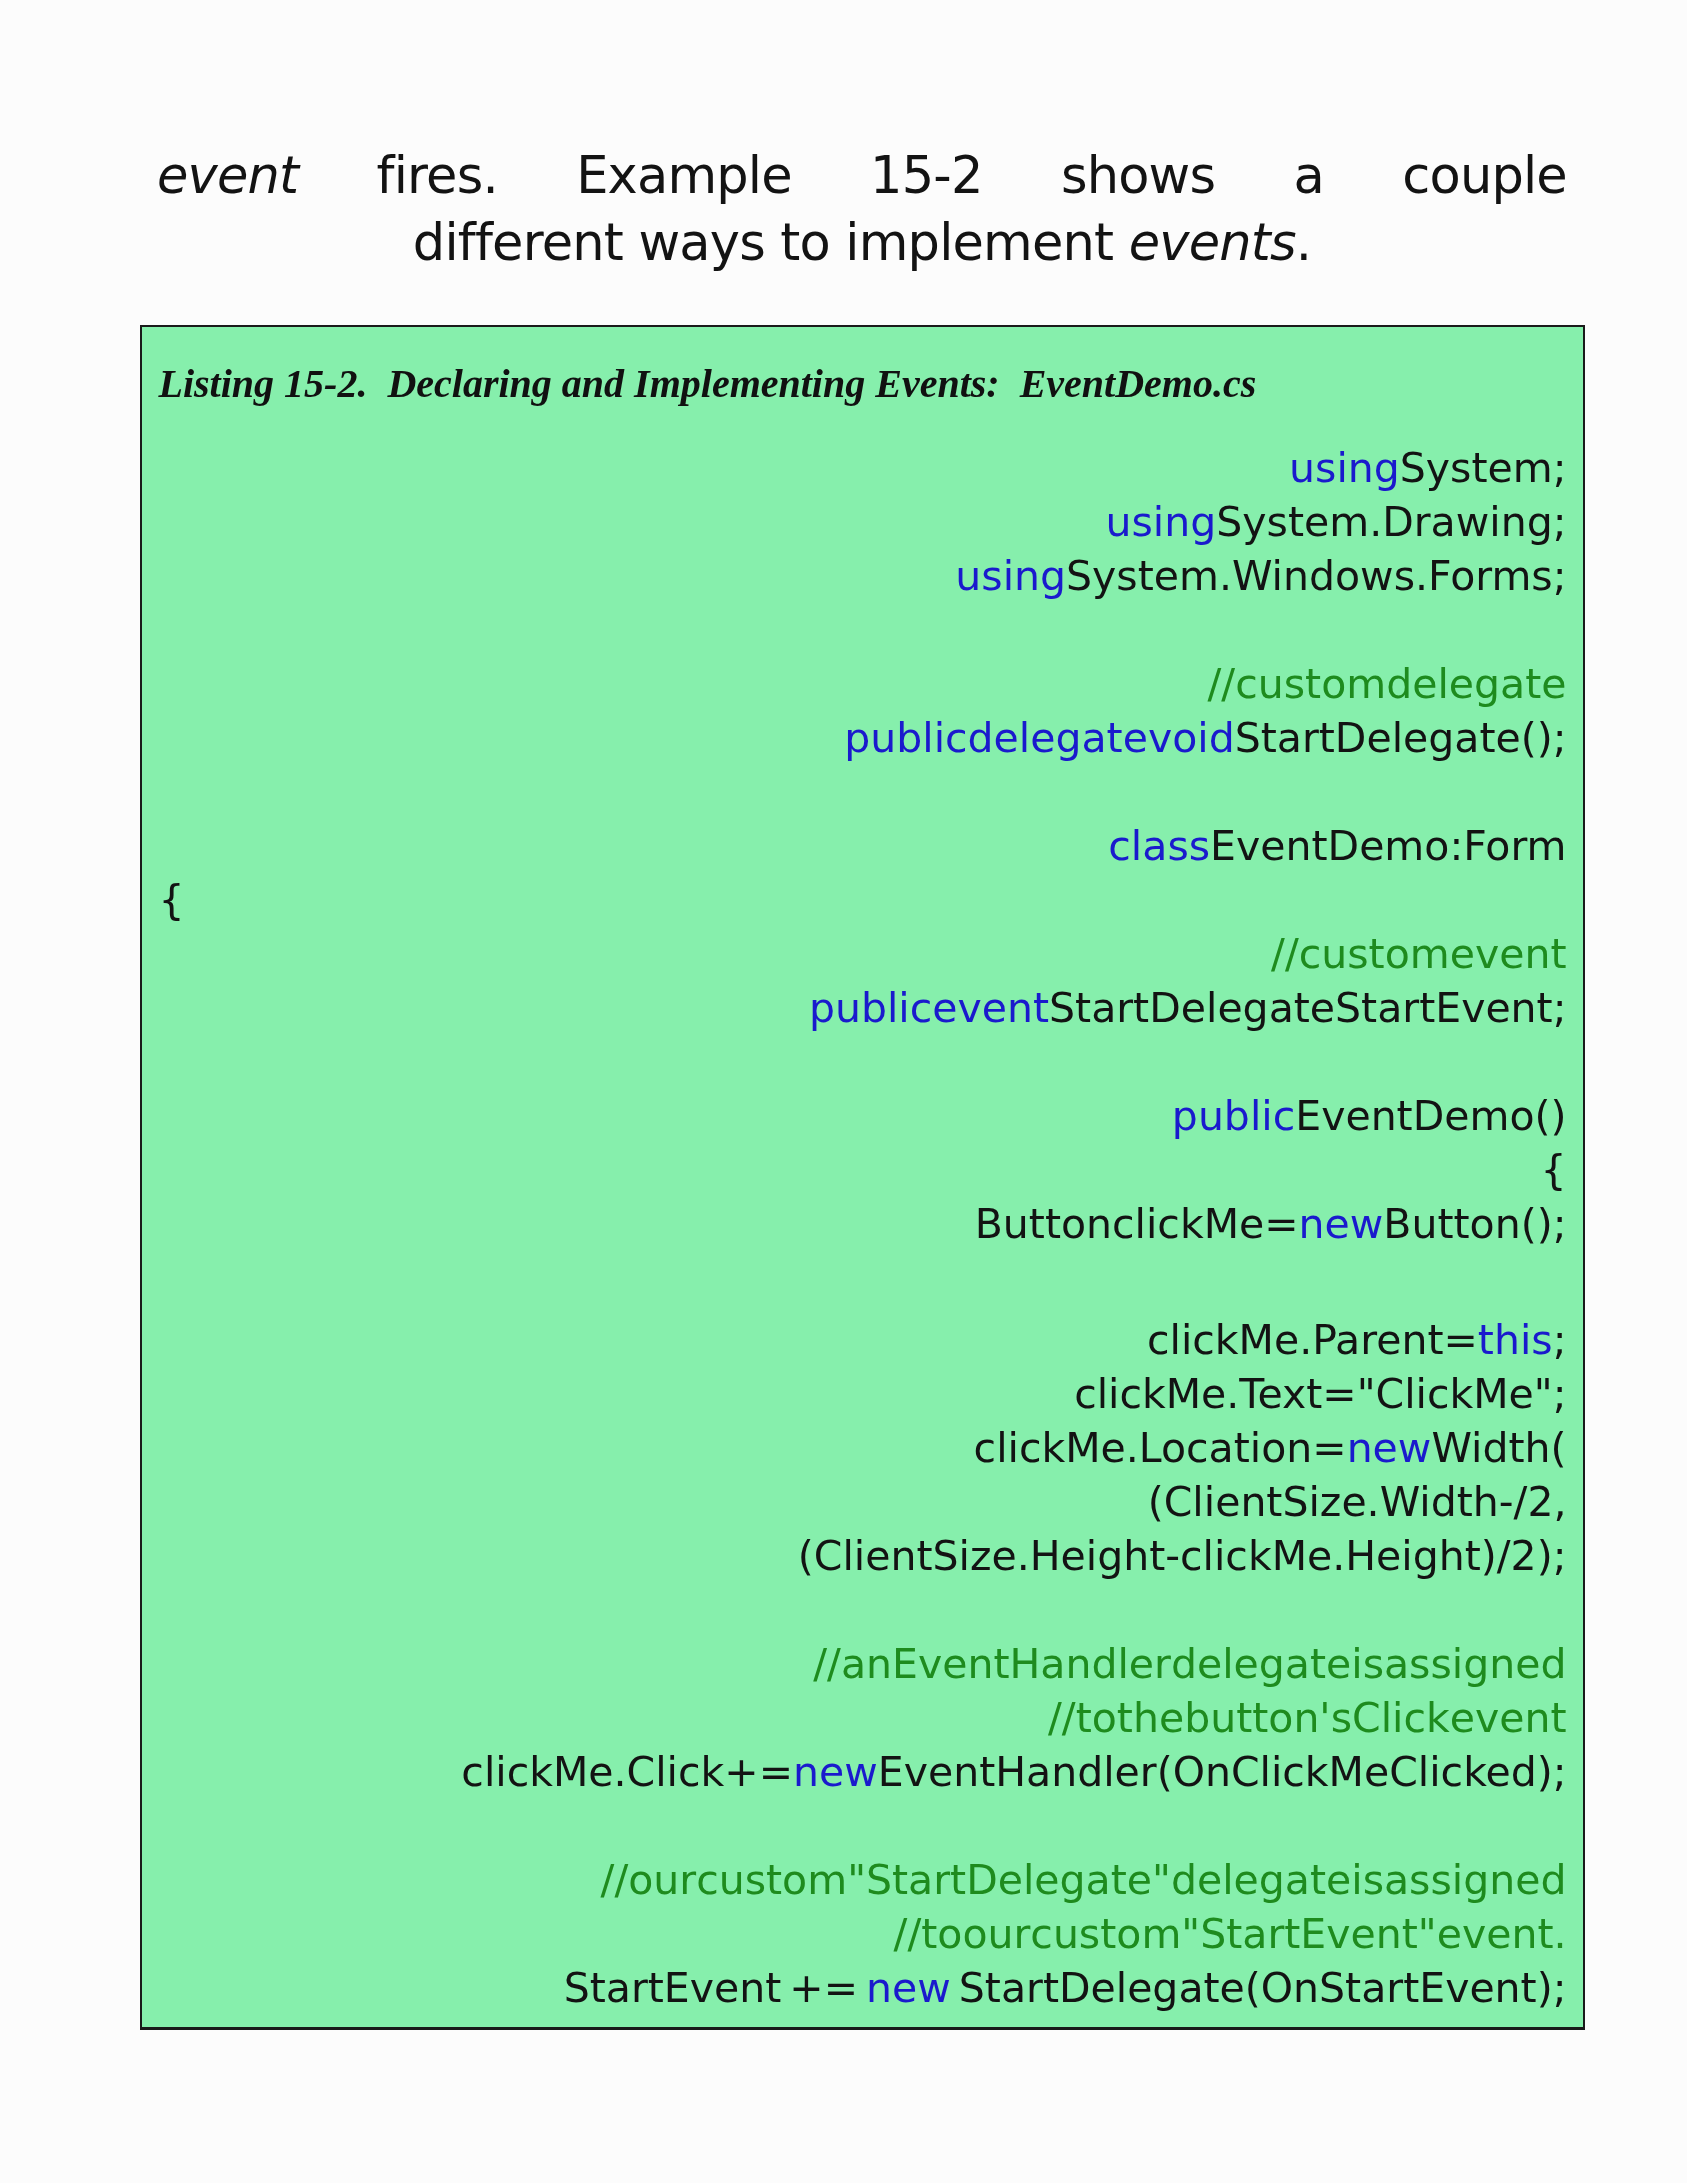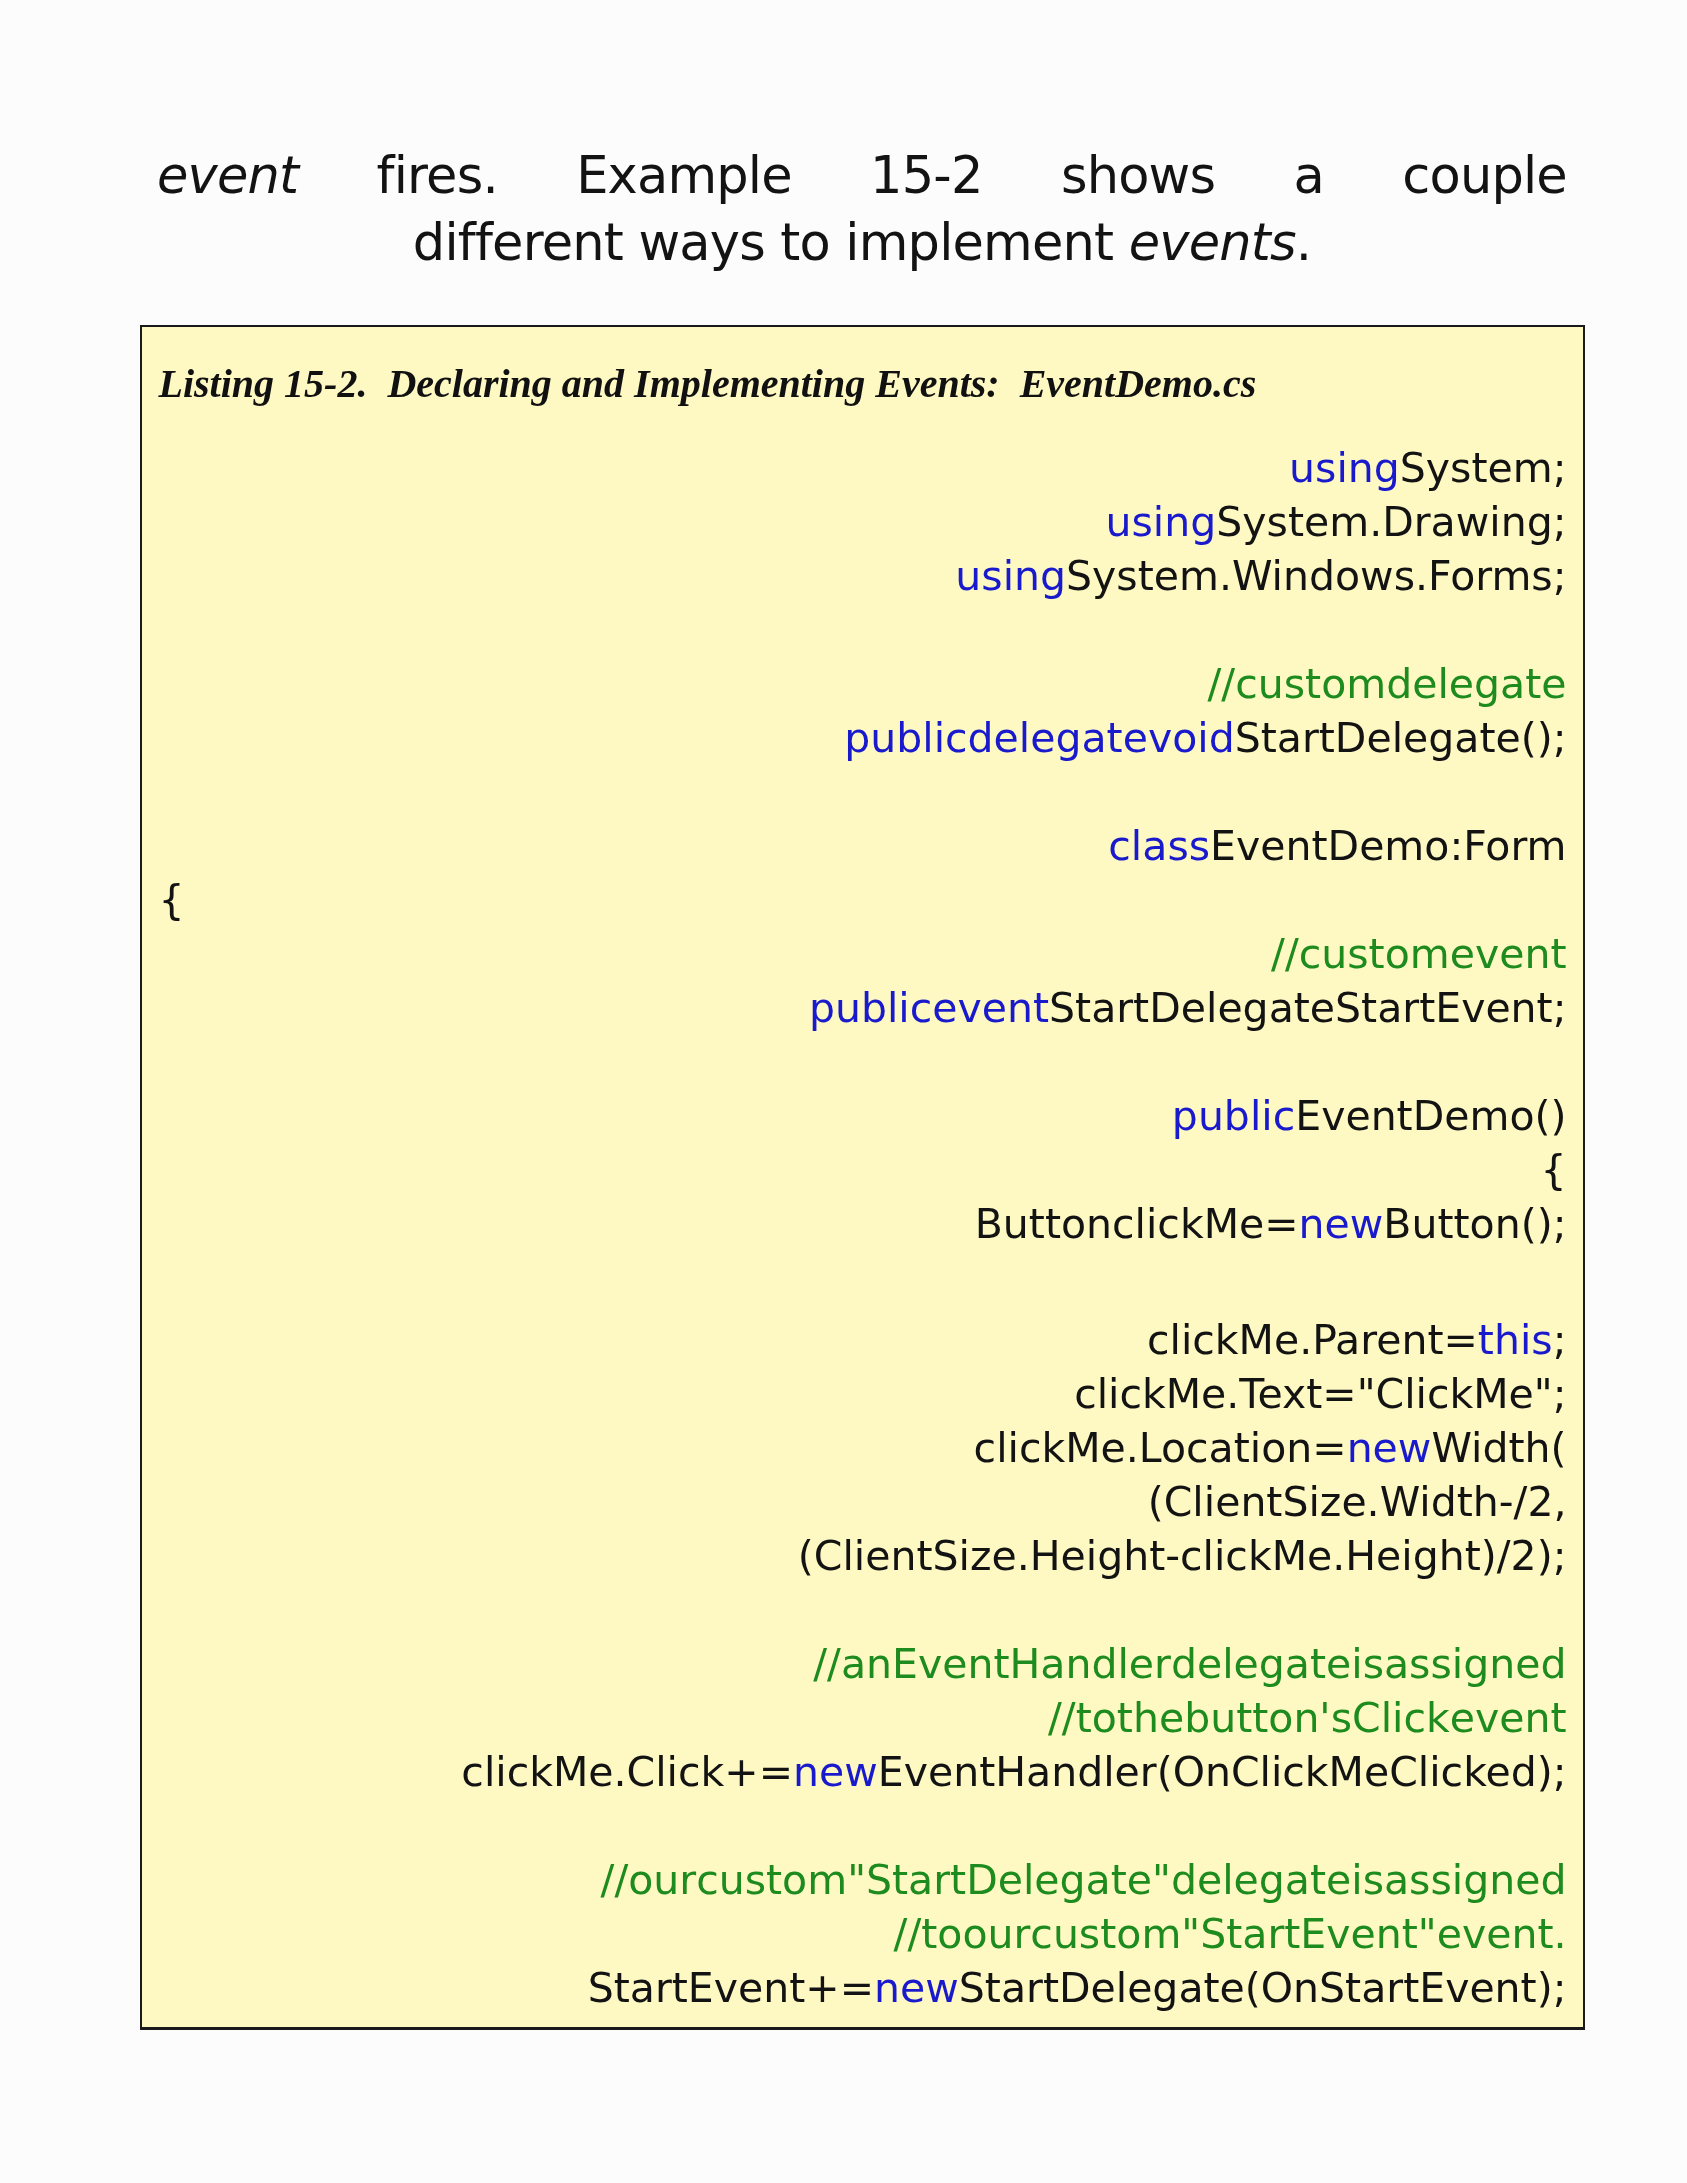--- a/index.html
+++ b/index.html
@@ -34,21 +34,21 @@
   .it { font-style: italic; }
   .p-tok { white-space: pre; }
 
   
   .codebox {
     box-sizing: border-box;
     margin: 49px 0 0 140px;
     width: 1445px;
     border: 2.5px solid #1a1a1a;
     border-bottom-width: 3.3px;
-    background: #fef9c3;
+    background: #86efac;
     padding: 30px 16.5px 11.5px 16.5px;
   }
   .caption {
     font-family: "Liberation Serif", serif;
     font-weight: bold;
     font-style: italic;
     font-size: 40px;
     line-height: 53px;
     color: #111111;
     white-space: pre-wrap;
@@ -215,21 +215,21 @@
           <span class="tk"><span class="c-cm">assigned</span></span>
         </div>
         <div class="cl j" style="padding-left: 203px;">
           <span class="tk"><span class="c-cm">//</span></span>
           <span class="tk"><span class="c-cm">to</span></span>
           <span class="tk"><span class="c-cm">our</span></span>
           <span class="tk"><span class="c-cm">custom</span></span>
           <span class="tk"><span class="c-cm">"StartEvent"</span></span>
           <span class="tk"><span class="c-cm">event.</span></span>
         </div>
-        <div class="cl j" style="padding-left: 144px;">
+        <div class="cl j" style="padding-left: 144px; gap: 8px;">
           <span class="tk"><span class="c-pl">StartEvent</span></span>
           <span class="tk"><span class="c-pl">+=</span></span>
           <span class="tk"><span class="c-kw">new</span></span>
           <span class="tk"><span class="c-pl">StartDelegate(OnStartEvent);</span></span>
         </div>
       </div>
   </div>
 
 </div>
 

